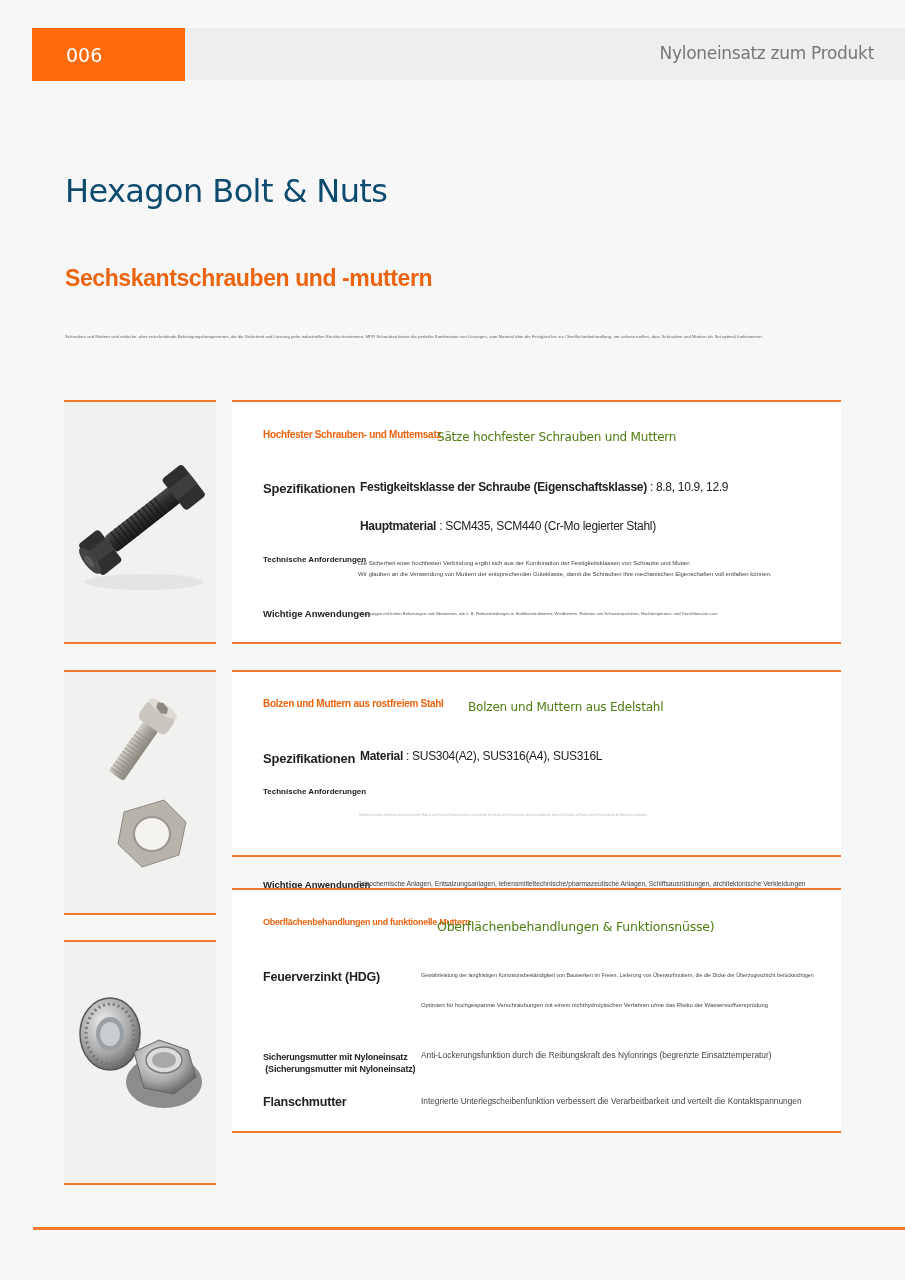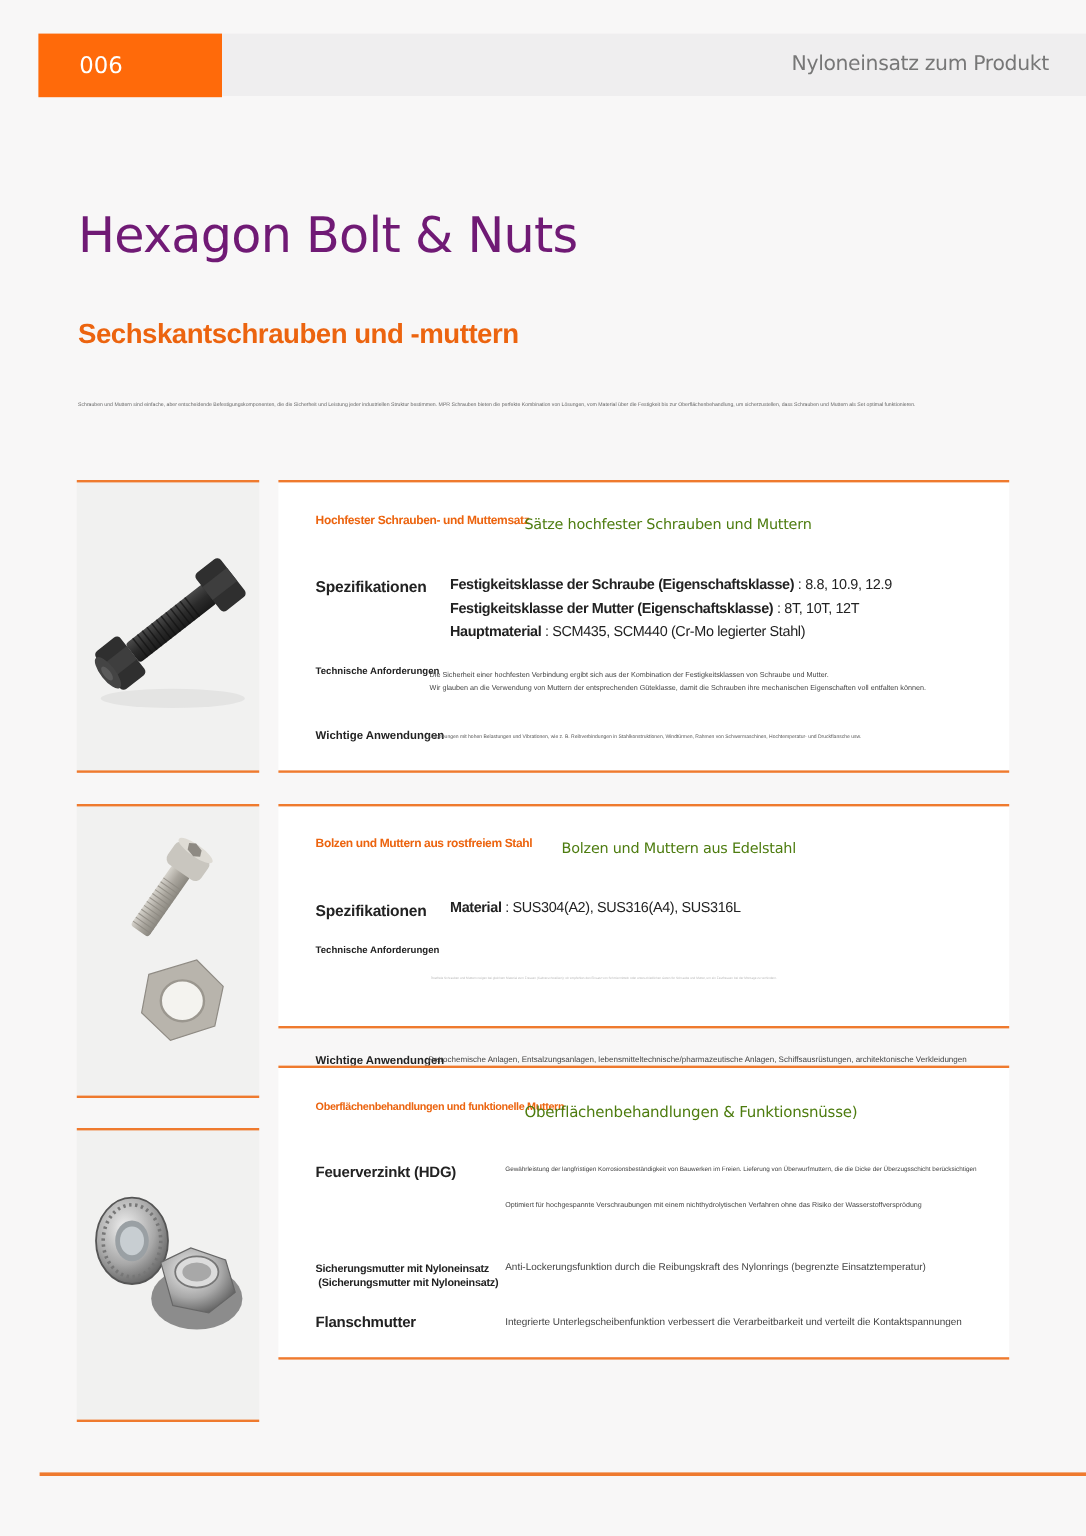--- a/index.html
+++ b/index.html
@@ -4,33 +4,33 @@
   <style>
     * { box-sizing: border-box; margin: 0; padding: 0; }
     html, body { width: 905px; height: 1280px; background: #f8f7f7; overflow: hidden; }
     body { position: relative; font-family: "Liberation Sans", sans-serif; color: #222; }
 
     .header-bar { position: absolute; left: 32px; top: 28px; width: 873px; height: 52px; background: #efeeef; }
     .page-num-box { position: absolute; left: 32px; top: 28px; width: 153px; height: 53px; background: #ff6a0a; }
     .page-num { position: absolute; left: 66px; top: 44px; color: #fff; font-family: "DejaVu Sans", sans-serif; font-size: 19px; }
     .section-label { position: absolute; right: 31px; top: 43px; color: #777; font-family: "DejaVu Sans", sans-serif; font-size: 17px; letter-spacing: -0.3px; }
 
-    .main-title { position: absolute; left: 65px; top: 172px; color: #701a75; font-family: "DejaVu Sans", sans-serif; font-size: 41px; font-weight: normal; letter-spacing: -0.6px; }
+    .main-title { position: absolute; left: 65px; top: 172px; color: #0c4a6e; font-family: "DejaVu Sans", sans-serif; font-size: 32px; font-weight: normal; letter-spacing: -0.6px; }
     .subtitle { position: absolute; left: 65px; top: 265px; color: #ec640f; font-family: "Liberation Sans", sans-serif; font-size: 23px; font-weight: bold; letter-spacing: -0.4px; }
     .intro { position: absolute; left: 65px; top: 334px; width: 800px; color: #666; font-size: 4.3px; white-space: nowrap; }
 
     .img-col { position: absolute; left: 64px; width: 152px; background: #f1f1f0; border-top: 2px solid #ef7a2e; border-bottom: 2px solid #ef7a2e; }
     .card { position: absolute; left: 232px; width: 609px; background: #fff; border-top: 2px solid #ef7a2e; border-bottom: 2px solid #ef7a2e; }
 
     .cat-title { position: absolute; left: 31px; color: #ec640f; font-size: 10px; font-weight: bold; letter-spacing: -0.3px; white-space: nowrap; }
     .cat-alt { position: absolute; color: #4d7c0f; font-family: "DejaVu Sans", sans-serif; font-size: 12px; white-space: nowrap; letter-spacing: -0.2px; }
 
     .lbl-big { position: absolute; left: 31px; color: #222; font-size: 13px; font-weight: bold; letter-spacing: -0.2px; white-space: nowrap; }
     .lbl-small { position: absolute; left: 31px; color: #222; font-size: 8px; font-weight: bold; white-space: nowrap; }
-    .spec-line { position: absolute; left: 128px; color: #222; font-size: 12px; white-space: nowrap; letter-spacing: -0.3px; margin-left: 15px; }
+    .spec-line { position: absolute; left: 128px; color: #222; font-size: 12px; white-space: nowrap; letter-spacing: -0.3px; }
     .spec-line b { font-weight: bold; }
     .tech-text { position: absolute; left: 126px; color: #444; font-size: 6px; line-height: 11px; white-space: nowrap; }
     .app-text { position: absolute; left: 125px; color: #555; font-size: 4.2px; white-space: nowrap; }
     .app-text-2 { position: absolute; left: 125px; color: #444; font-size: 6.7px; white-space: nowrap; }
     .tiny-text { position: absolute; left: 127px; color: #bbb; font-size: 2.6px; white-space: nowrap; }
 
     .row-title { position: absolute; left: 31px; color: #222; font-size: 12.5px; font-weight: bold; line-height: 16px; white-space: nowrap; letter-spacing: -0.2px; }
     .row-title.small { font-size: 9px; line-height: 12px; }
     .row-desc { position: absolute; left: 189px; color: #444; white-space: nowrap; }
 
@@ -84,21 +84,20 @@
       <rect x="118" y="110" width="26" height="14" fill="#3e3e3e"></rect>
     </g>
   </svg>
 </div>
 <div class="card" style="top:400px;height:244px;">
   <div class="cat-title" style="top:27px;">Hochfester Schrauben- und Muttemsatz</div>
   <div class="cat-alt" style="left:205px;top:28px;">Sätze hochfester Schrauben und Muttern</div>
 
   <div class="lbl-big" style="top:79px;">Spezifikationen</div>
   <div class="spec-line" style="top:78px;"><b>Festigkeitsklasse der Schraube (Eigenschaftsklasse)</b><span> : 8.8, 10.9, 12.9</span></div>
-  <div class="spec-line" style="top:98px;"><b>Festigkeitsklasse der Mutter (Eigenschaftsklasse)</b><span> : 8T, 10T, 12T</span></div>
   <div class="spec-line" style="top:117px;"><b>Hauptmaterial</b><span> : SCM435, SCM440 (Cr-Mo legierter Stahl)</span></div>
 
   <div class="lbl-small" style="top:153px;">Technische Anforderungen</div>
   <div class="tech-text" style="top:156px;">Die Sicherheit einer hochfesten Verbindung ergibt sich aus der Kombination der Festigkeitsklassen von Schraube und Mutter.</div>
   <div class="tech-text" style="top:167px;">Wir glauben an die Verwendung von Muttern der entsprechenden Güteklasse, damit die Schrauben ihre mechanischen Eigenschaften voll entfalten können.</div>
 
   <div class="lbl-small" style="top:206px;font-size:9.5px;">Wichtige Anwendungen</div>
   <div class="app-text" style="top:209px;">Umgebungen mit hohen Belastungen und Vibrationen, wie z. B. Reibverbindungen in Stahlkonstruktionen, Windtürmen, Rahmen von Schwermaschinen, Hochtemperatur- und Druckflansche usw.</div>
 </div>
 

